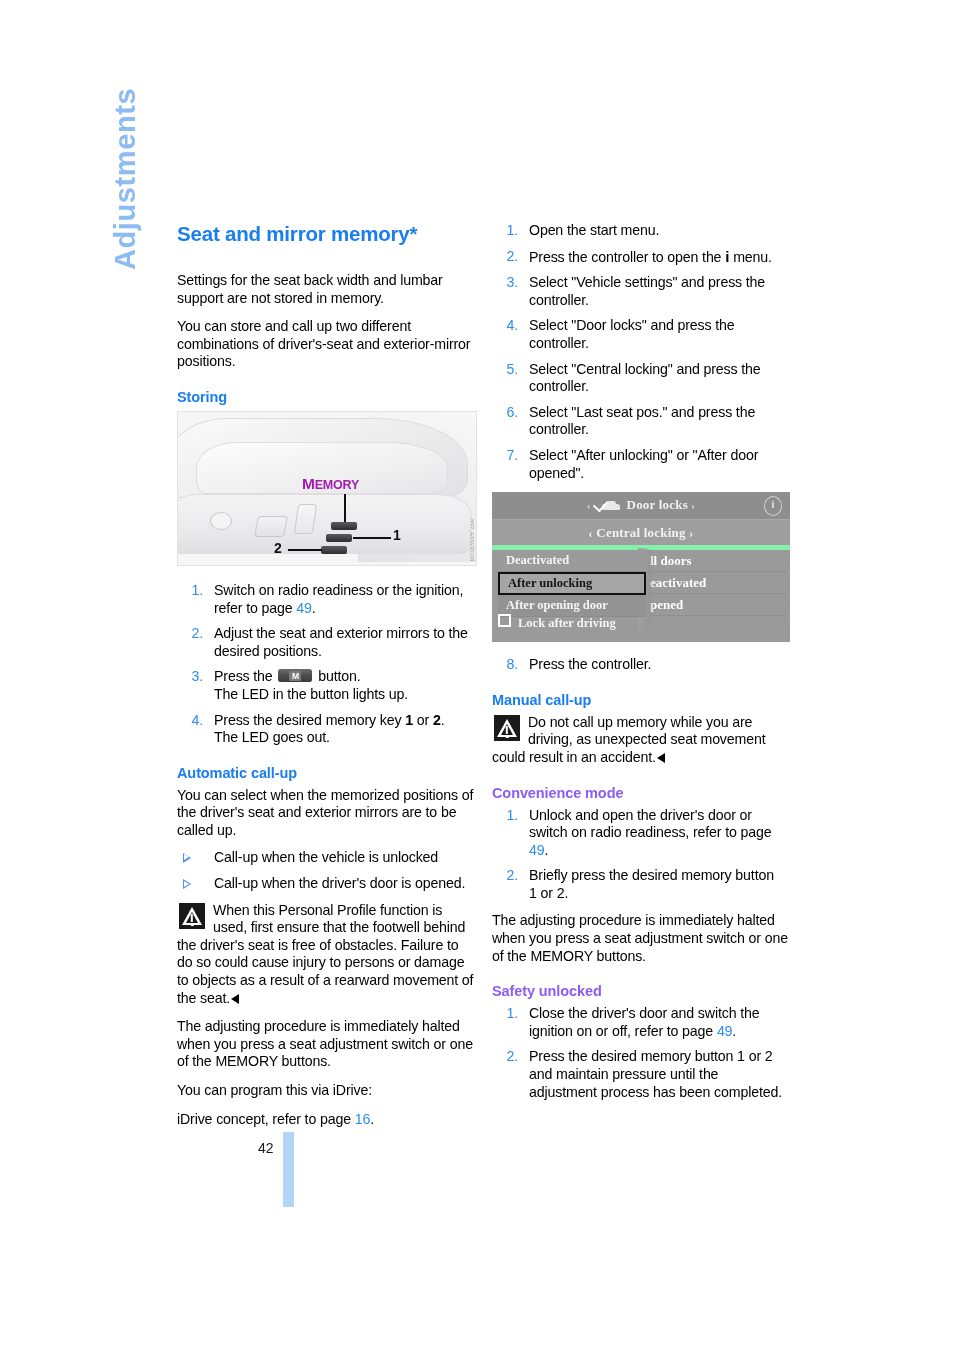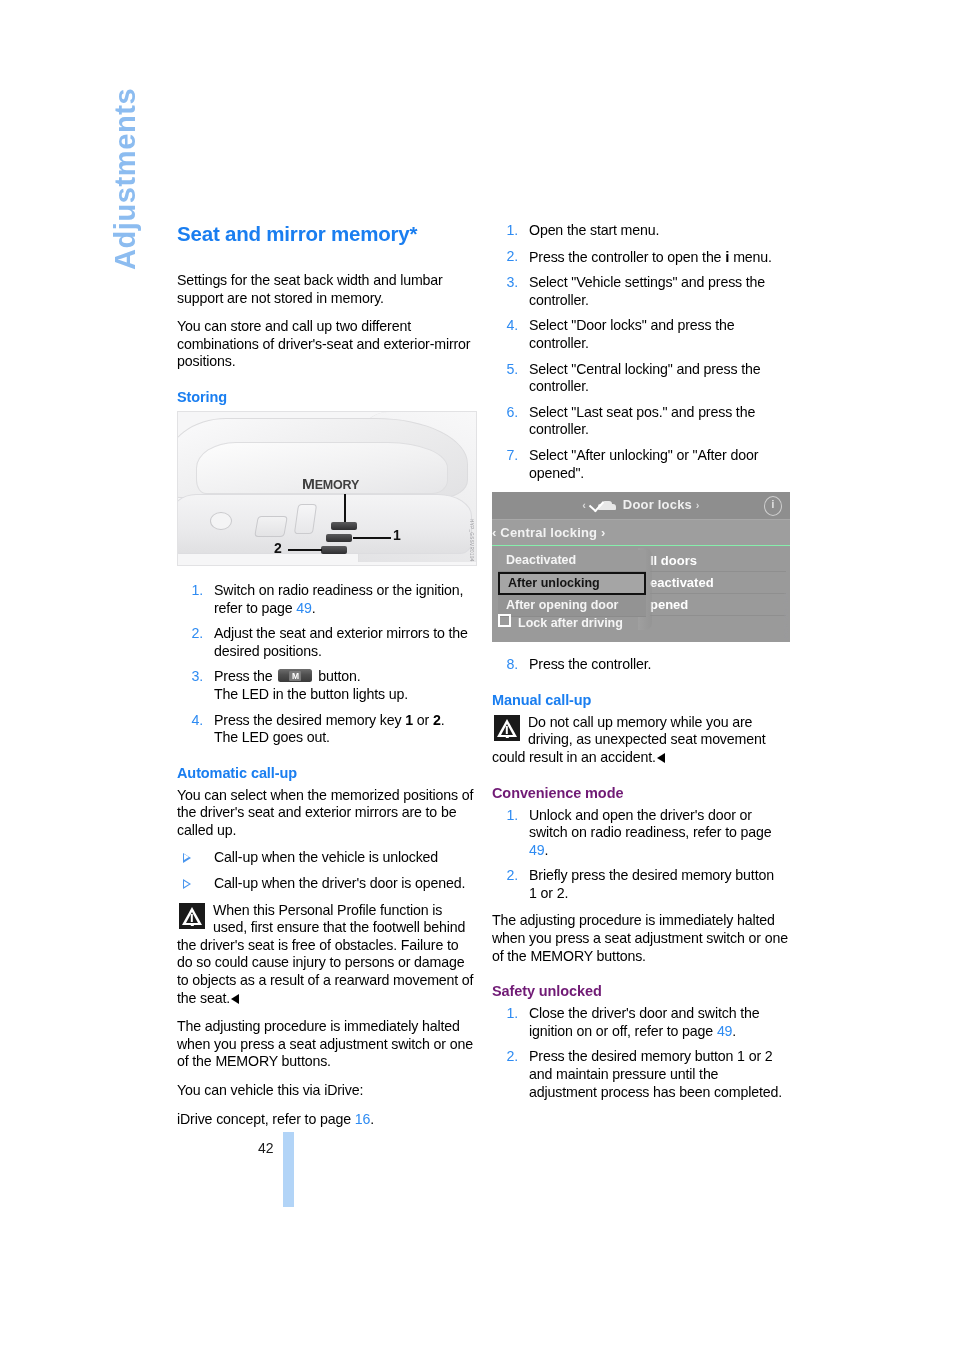--- a/index.html
+++ b/index.html
@@ -58,21 +58,21 @@
     color: #1a7ef0;
     letter-spacing: -0.2px;
   }
   h2.sec {
     margin: 18px 0 6px 0;
     font-size: 14.5px;
     font-weight: bold;
     color: #1a7ef0;
     letter-spacing: -0.1px;
   }
-  h2.sec.light { color: #701a75; }
+  h2.sec.light { color: #8b5cf6; }
 
   p.para {
     margin: 0 0 11px 0;
     font-size: 14.2px;
     line-height: 17.6px;
     letter-spacing: -0.15px;
   }
   p.para.tight { margin-bottom: 9px; }
 
   
@@ -313,21 +313,21 @@
   }
   .fig-seat .mk0 { left: 153px; top: 110px; }
   .fig-seat .mk1 { left: 148px; top: 122px; }
   .fig-seat .mk2 { left: 143px; top: 134px; }
   .fig-seat .memory-label {
     position: absolute;
     left: 124px; top: 63px;
     font-size: 15.5px;
     font-weight: bold;
     letter-spacing: -0.2px;
-    color: #404040;
+    color: #a21caf;
   }
   .fig-seat .memory-label .sm { font-size: 12.5px; }
   .fig-seat .leader {
     position: absolute;
     background: #111;
   }
   .fig-seat .leader-v { left: 166px; top: 82px; width: 1.6px; height: 28px; }
   .fig-seat .leader-h1 { left: 175px; top: 125px; width: 38px; height: 1.6px; }
   .fig-seat .leader-h2 { left: 110px; top: 137px; width: 34px; height: 1.6px; }
   .fig-seat .num {
@@ -349,21 +349,21 @@
   }
 
   
   .fig-idrive {
     position: relative;
     width: 298px;
     height: 150px;
     margin: 8px 0 14px 0;
     background: #9a9a9a;
     overflow: hidden;
-    font-family: Liberation Sans, sans-serif;
+    font-family: Liberation Serif, serif;
   }
   .fig-idrive .bar-top {
     position: absolute;
     left: 0; top: 0;
     width: 100%; height: 27px;
     background: #8e8e8e;
     border-bottom: 1px solid #a8a8a8;
   }
   .fig-idrive .bar-top .ttl {
     position: absolute;
@@ -415,27 +415,27 @@
     font-size: 10px;
     text-align: center;
     line-height: 16px;
     font-weight: bold;
   }
   .fig-idrive .bar-sub {
     position: absolute;
     left: 0; top: 28px;
     width: 100%; height: 25px;
     background: #9e9e9e;
-    text-align: left;
+    text-align: center;
     font-size: 13px;
     font-weight: bold;
     color: #f2f2f2;
     line-height: 25px;
     letter-spacing: 0.2px;
-    border-bottom: 1px solid #86efac;
+    border-bottom: 5px solid #86efac;
   }
   .fig-idrive .panel {
     position: absolute;
     left: 6px; top: 58px;
     width: 148px;
   }
   .fig-idrive .opt {
     height: 21px;
     line-height: 21px;
     padding-left: 8px;
@@ -566,21 +566,21 @@
 
     <div class="warn">
       <div class="warn-icon">
         <div class="tri"></div>
           <div class="bang"></div>
       </div>
       <span>When this Personal Profile function is used, first ensure that the footwell behind the driver's seat is free of obstacles. Failure to do so could cause injury to persons or damage to objects as a result of a rearward movement of the seat.</span><span class="endmark"></span>
     </div>
 
     <p class="para">The adjusting procedure is immediately halted when you press a seat adjustment switch or one of the MEMORY buttons.</p>
-    <p class="para">You can vehicle this via iDrive:</p>
+    <p class="para">You can program this via iDrive:</p>
     <p class="para"><span>iDrive concept, refer to page </span><span class="pref">16</span><span>.</span></p>
 
   </div>
 
   <div class="col col-right">
 
     <ol class="steps">
       <li>Open the start menu.</li>
       <li><span>Press the controller to open the</span> <span class="i-glyph">i</span> <span>menu.</span></li>
       <li>Select "Vehicle settings" and press the controller.</li>

